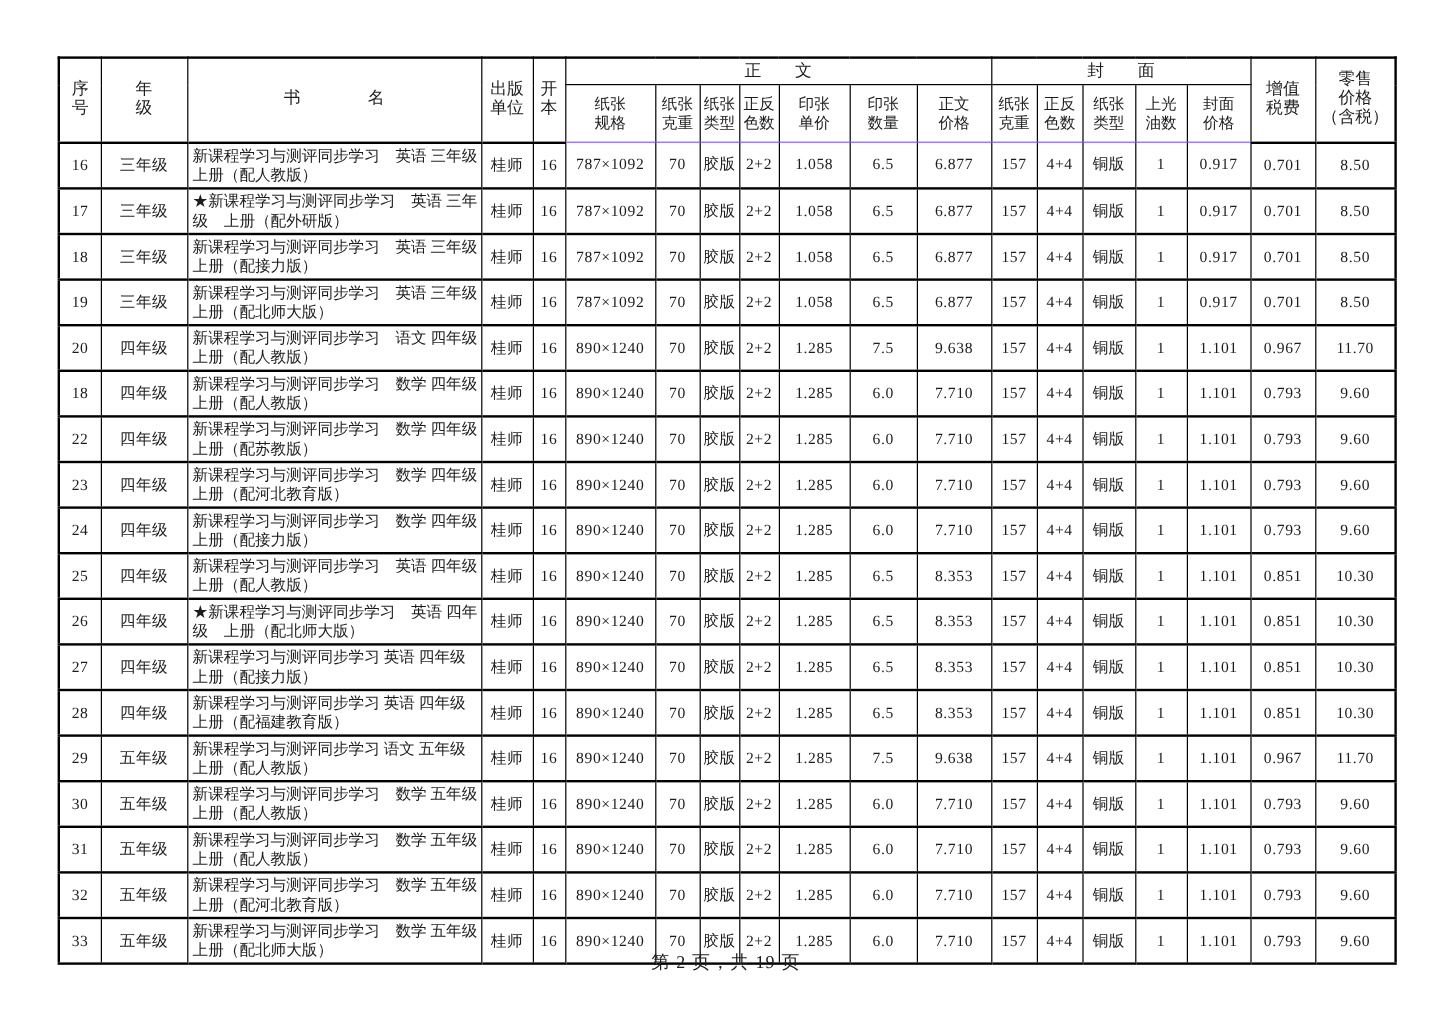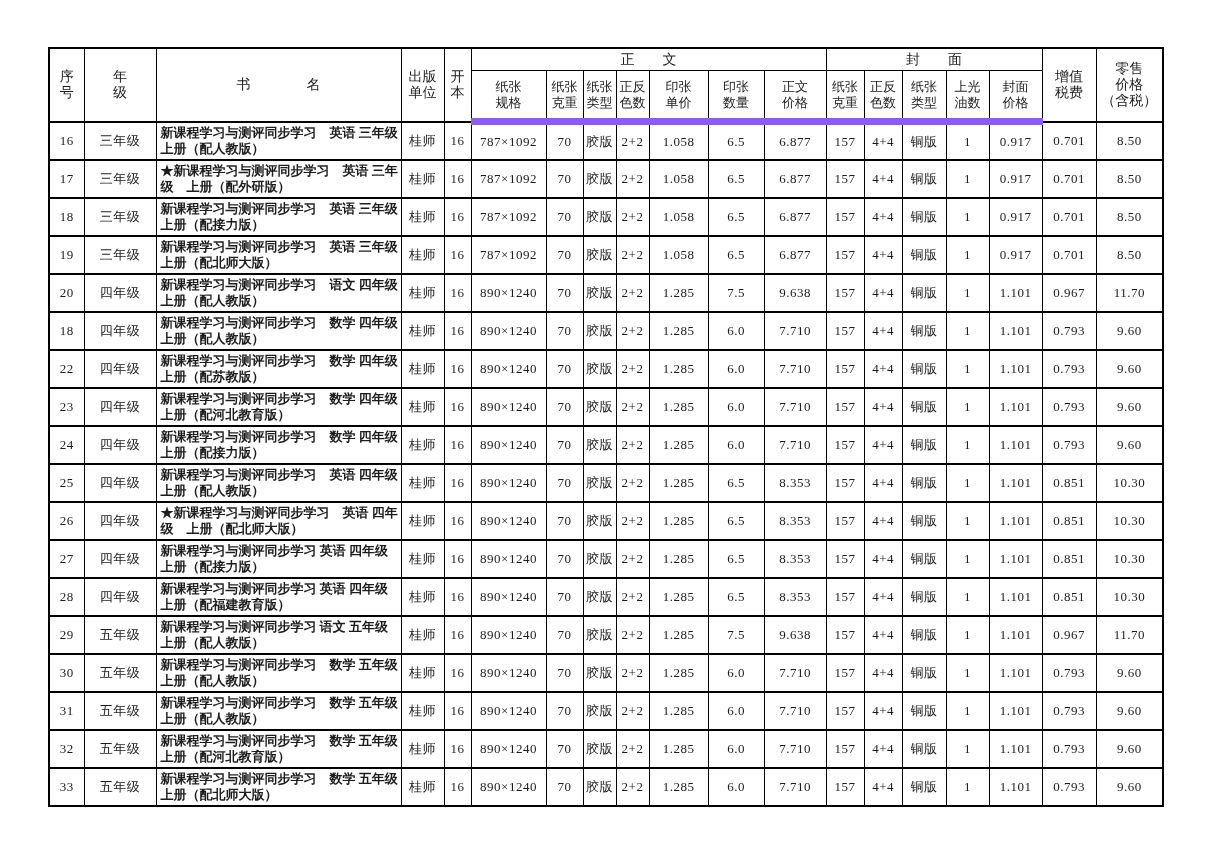--- a/index.html
+++ b/index.html
@@ -38,36 +38,35 @@
     font-weight: normal;
     white-space: pre-line;
   }
   .price-table tr.group-row th {
     height: 21px;
     border-bottom-width: 1px;
     font-size: 14px;
   }
   .price-table tr.sub-row th {
     height: 47px;
-    border-bottom: 7px solid #8b5cf6;
+    border-bottom: 1px solid #8b5cf6;
   }
   .price-table thead th[rowspan] {
     border-bottom: 2px solid #000;
   }
   .price-table tbody td {
     height: 34px;
     border-bottom: 2px solid #000;
     font-size: 13px;
   }
   .price-table tbody td.book {
     text-align: left;
     padding: 1px 2px 1px 4px;
     line-height: 16px;
     font-size: 13px;
-    font-weight: bold;
   }
   .price-table tbody td.num {
     letter-spacing: 0.5px;
   }
   .footer {
     position: absolute;
     left: 48px;
     top: 793px;
     width: 1114px;
     text-align: center;
@@ -521,13 +520,14 @@
           <td class="num">157</td>
           <td class="num">4+4</td>
           <td class="num">铜版</td>
           <td class="num">1</td>
           <td class="num">1.101</td>
           <td class="num">0.793</td>
           <td class="num">9.60</td>
         </tr>
       </tbody>
   </table>
+  <div class="footer">第 2 页，共 19 页</div>
 </div>
 
 </body></html>

